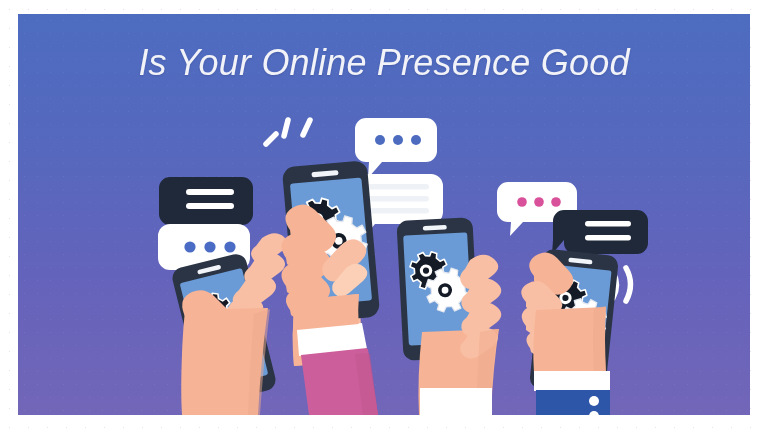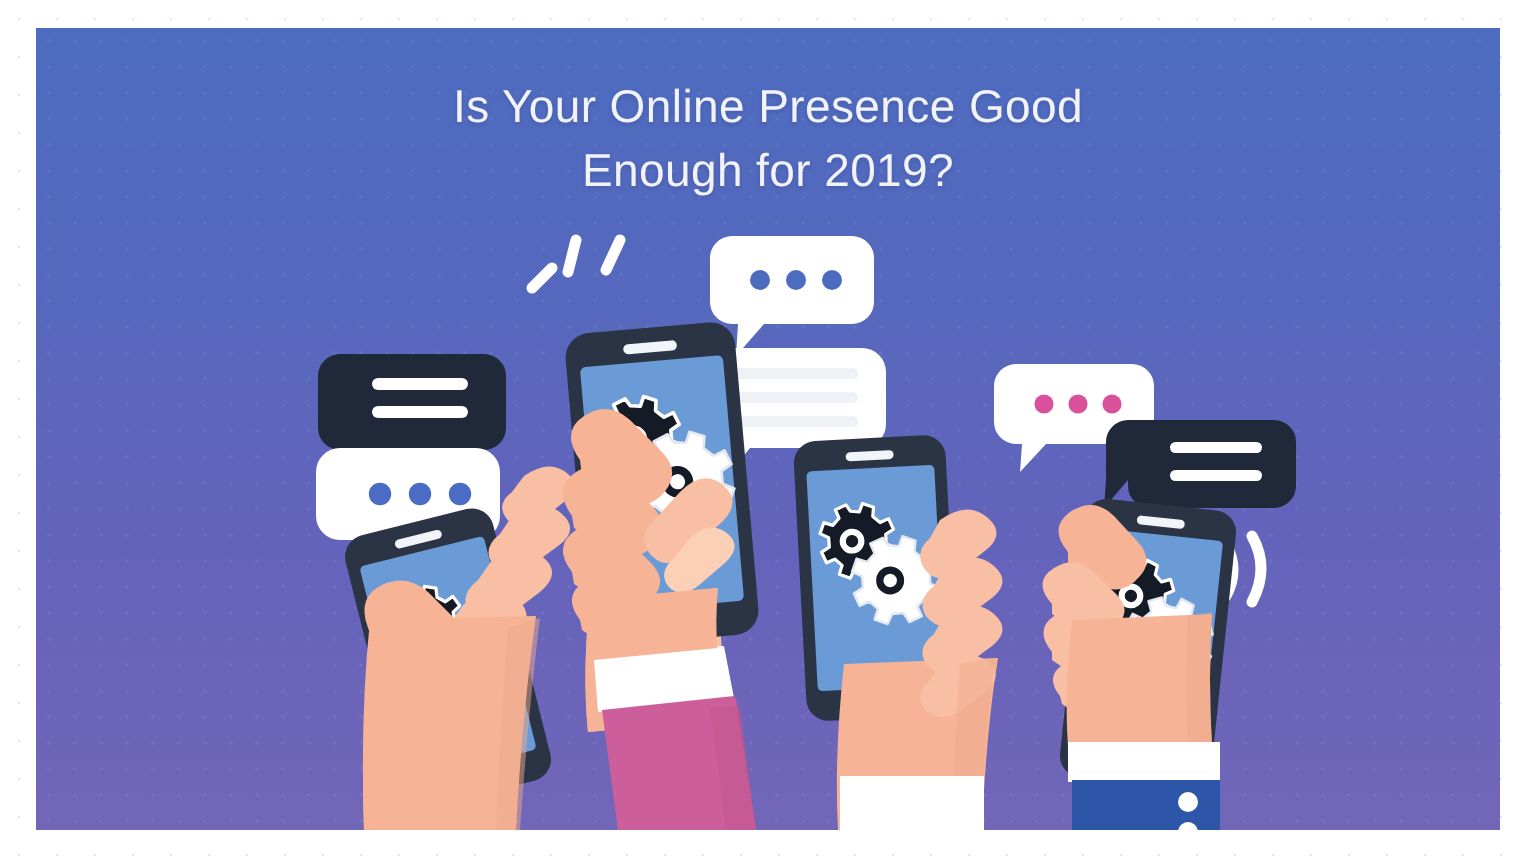--- a/index.html
+++ b/index.html
@@ -33,21 +33,22 @@
     position:absolute;inset:0;
     background-image:radial-gradient(circle, rgba(255,255,255,.07) 0.7px, transparent 0.9px);
     background-size:13px 13px;
     pointer-events:none;
   }
   .headline{
     position:absolute;
     left:0;right:0;top:24px;
     text-align:center;
     color:#f2f3f8;
-    font-size:23px;
+    font-size:36px;
+    font-style:italic;
     font-weight:400;
     line-height:1.38;
     letter-spacing:.2px;
     text-shadow:0 1px 2px rgba(30,30,70,.18);
   }
   .art{position:absolute;inset:0;}
   .art svg{display:block;width:768px;height:432px;}
 </style>
 </head>
 <body>
@@ -246,17 +247,16 @@
           <path d="M279,316 l62,-6 5,25 -65,7 Z" fill="#ffffff"></path>
           <path d="M283,341 l66,-7 11,67 -69,0 Z" fill="#cc5f9b"></path>
           <path d="M351,339 l9,62 -15,0 -8,-61 Z" fill="#bd5590" opacity=".5"></path>
         </g>
 
       </svg>
     </div>
 
     <div class="headline">
       <div>Is Your Online Presence Good</div>
-      <div>Enough for 2019?</div>
     </div>
 
   </div>
 </div>
 
 </body></html>

